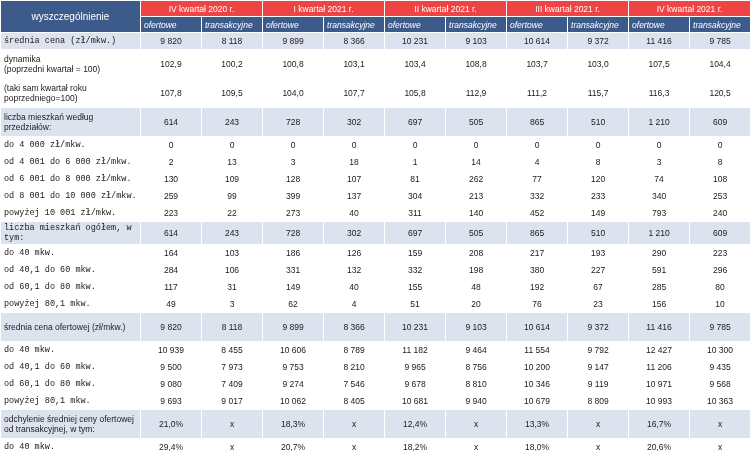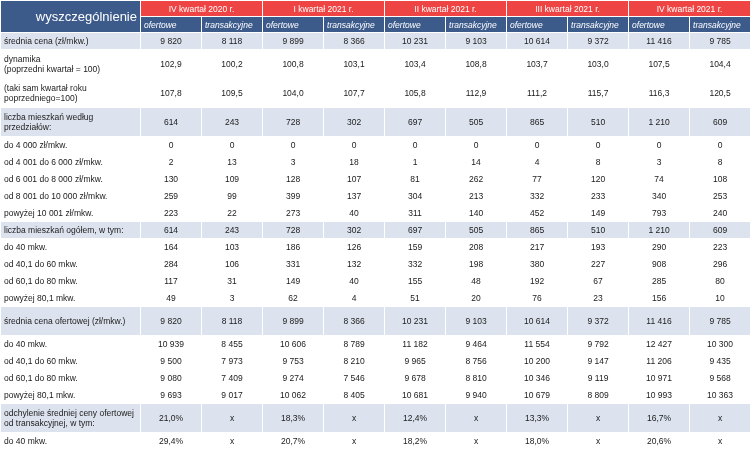--- a/index.html
+++ b/index.html
@@ -39,38 +39,38 @@
     background: #3c5b8b;
     color: #ffffff;
     text-align: left;
     font-size: 8.5px;
     font-style: italic;
     height: 13px;
   }
   .hdr-corner {
     background: #3c5b8b;
     color: #ffffff;
-    text-align: right;
+    text-align: center;
     vertical-align: middle;
-    font-size: 13px;
+    font-size: 10px;
     padding-left: 6px;
   }
   
   .lbl {
     text-align: left;
     padding-left: 4px;
     white-space: pre-line;
   }
   .num {
     text-align: center;
   }
   .row-white td { background: #ffffff; }
   .row-blue td { background: #dde3ee; }
   .tall { height: 26px; margin-top: 32px; }
-  .norm { height: 14px; }
+  .norm { height: 14px; font-family: Liberation Mono, monospace; }
 </style>
 </head>
 <body>
 
 <table class="data">
   <colgroup>
     <col style="width:140px">
     <col style="width:61px">
       <col style="width:61px">
     <col style="width:61px">
@@ -252,21 +252,21 @@
       <tr class="row-white">
         <td class="lbl norm">od 40,1 do 60 mkw.</td>
         <td class="num">284</td>
         <td class="num">106</td>
         <td class="num">331</td>
         <td class="num">132</td>
         <td class="num">332</td>
         <td class="num">198</td>
         <td class="num">380</td>
         <td class="num">227</td>
-        <td class="num">908</td>
+        <td class="num">591</td>
         <td class="num">296</td>
       </tr>
       <tr class="row-white">
         <td class="lbl norm">od 60,1 do 80 mkw.</td>
         <td class="num">117</td>
         <td class="num">31</td>
         <td class="num">149</td>
         <td class="num">40</td>
         <td class="num">155</td>
         <td class="num">48</td>

